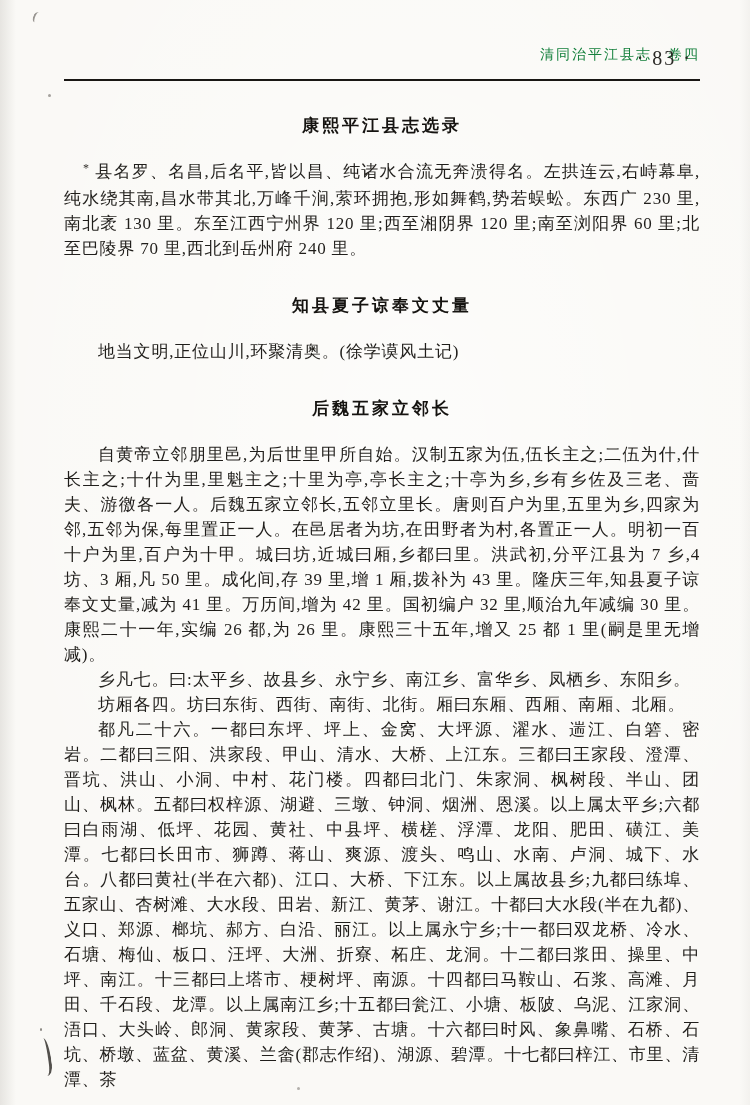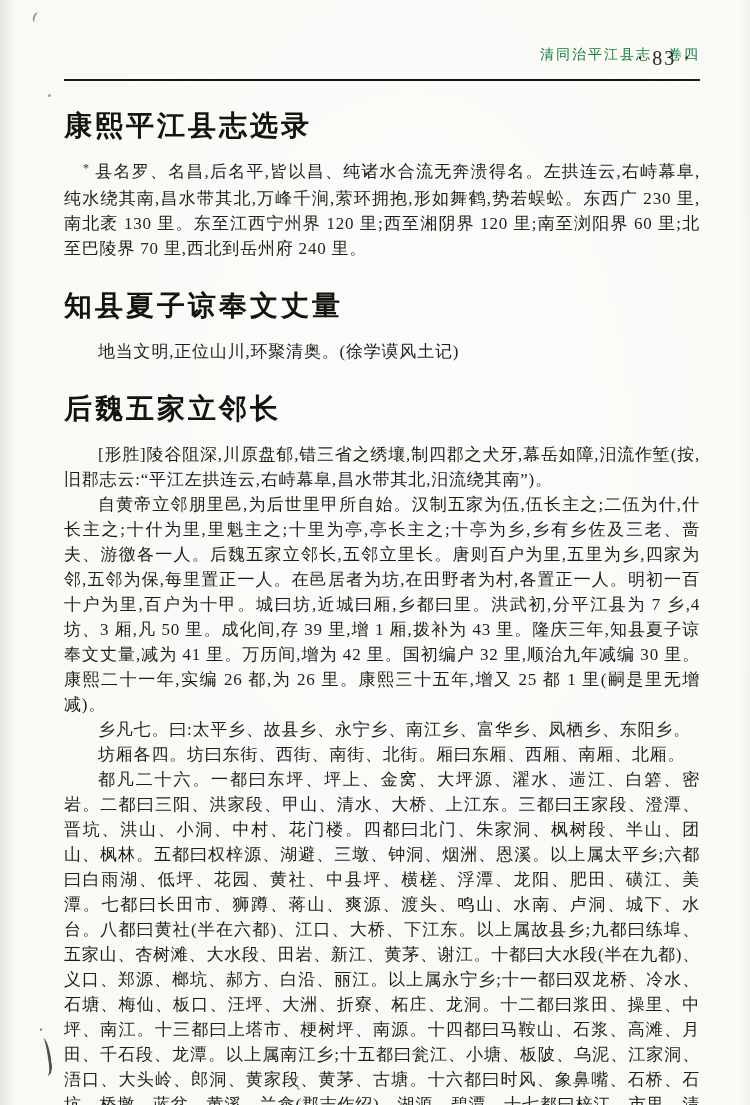--- a/index.html
+++ b/index.html
@@ -26,23 +26,24 @@
   .running-title{
     text-align:right;font-size:14px;letter-spacing:2px;color:#15803d;
   }
   .page-number{
     position:absolute;right:8px;top:1px;font-size:20px;letter-spacing:2px;color:#2a2825;
   }
   .header-rule{height:2px;background:#191714;margin-top:7px;}
 
   .section-heading{
     margin:30px 0 18px 0;
+    text-align:center;
     font-family:"Liberation Sans","DejaVu Sans",sans-serif;
     font-weight:700;
-    font-size:28px;line-height:30px;letter-spacing:3px;
+    font-size:17px;line-height:30px;letter-spacing:3px;
     color:#151310;
   }
   .body-text{
     margin:0;
     font-size:17px;line-height:25px;letter-spacing:0.8px;
     text-align:justify;
     text-indent:2em;
     color:#201e1b;
   }
   .pmark{
@@ -82,21 +83,20 @@
       <p class="body-text"><span class="pmark">*</span><span>县名罗、名昌,后名平,皆以昌、纯诸水合流无奔溃得名。左拱连云,右峙幕阜,纯水绕其南,昌水带其北,万峰千涧,萦环拥抱,形如舞鹤,势若蜈蚣。东西广 230 里,南北袤 130 里。东至江西宁州界 120 里;西至湘阴界 120 里;南至浏阳界 60 里;北至巴陵界 70 里,西北到岳州府 240 里。</span></p>
     </section>
 
     <section>
       <h2 class="section-heading">知县夏子谅奉文丈量</h2>
       <p class="body-text">地当文明,正位山川,环聚清奥。(徐学谟风土记)</p>
     </section>
 
     <section>
       <h2 class="section-heading">后魏五家立邻长</h2>
-      <p class="body-text">[形胜]陵谷阻深,川原盘郁,错三省之绣壤,制四郡之犬牙,幕岳如障,汨流作堑(按,旧郡志云:“平江左拱连云,右峙幕阜,昌水带其北,汨流绕其南”)。</p>
     </section>
 
     <section>
       <p class="body-text">自黄帝立邻朋里邑,为后世里甲所自始。汉制五家为伍,伍长主之;二伍为什,什长主之;十什为里,里魁主之;十里为亭,亭长主之;十亭为乡,乡有乡佐及三老、啬夫、游徼各一人。后魏五家立邻长,五邻立里长。唐则百户为里,五里为乡,四家为邻,五邻为保,每里置正一人。在邑居者为坊,在田野者为村,各置正一人。明初一百十户为里,百户为十甲。城曰坊,近城曰厢,乡都曰里。洪武初,分平江县为 7 乡,4 坊、3 厢,凡 50 里。成化间,存 39 里,增 1 厢,拨补为 43 里。隆庆三年,知县夏子谅奉文丈量,减为 41 里。万历间,增为 42 里。国初编户 32 里,顺治九年减编 30 里。康熙二十一年,实编 26 都,为 26 里。康熙三十五年,增又 25 都 1 里(嗣是里无增减)。</p>
       <p class="body-text">乡凡七。曰:太平乡、故县乡、永宁乡、南江乡、富华乡、凤栖乡、东阳乡。</p>
       <p class="body-text">坊厢各四。坊曰东街、西街、南街、北街。厢曰东厢、西厢、南厢、北厢。</p>
       <p class="body-text">都凡二十六。一都曰东坪、坪上、金窝、大坪源、濯水、遄江、白箬、密岩。二都曰三阳、洪家段、甲山、清水、大桥、上江东。三都曰王家段、澄潭、晋坑、洪山、小洞、中村、花门楼。四都曰北门、朱家洞、枫树段、半山、团山、枫林。五都曰权梓源、湖避、三墩、钟洞、烟洲、恩溪。以上属太平乡;六都曰白雨湖、低坪、花园、黄社、中县坪、横槎、浮潭、龙阳、肥田、磺江、美潭。七都曰长田市、狮蹲、蒋山、爽源、渡头、鸣山、水南、卢洞、城下、水台。八都曰黄社(半在六都)、江口、大桥、下江东。以上属故县乡;九都曰练埠、五家山、杏树滩、大水段、田岩、新江、黄茅、谢江。十都曰大水段(半在九都)、义口、郑源、榔坑、郝方、白沿、丽江。以上属永宁乡;十一都曰双龙桥、冷水、石塘、梅仙、板口、汪坪、大洲、折寮、柘庄、龙洞。十二都曰浆田、操里、中坪、南江。十三都曰上塔市、梗树坪、南源。十四都曰马鞍山、石浆、高滩、月田、千石段、龙潭。以上属南江乡;十五都曰瓮江、小塘、板陂、乌泥、江家洞、浯口、大头岭、郎洞、黄家段、黄茅、古塘。十六都曰时风、象鼻嘴、石桥、石坑、桥墩、蓝盆、黄溪、兰畲(郡志作绍)、湖源、碧潭。十七都曰梓江、市里、清潭、茶</p>
     </section>
 
   </div>

